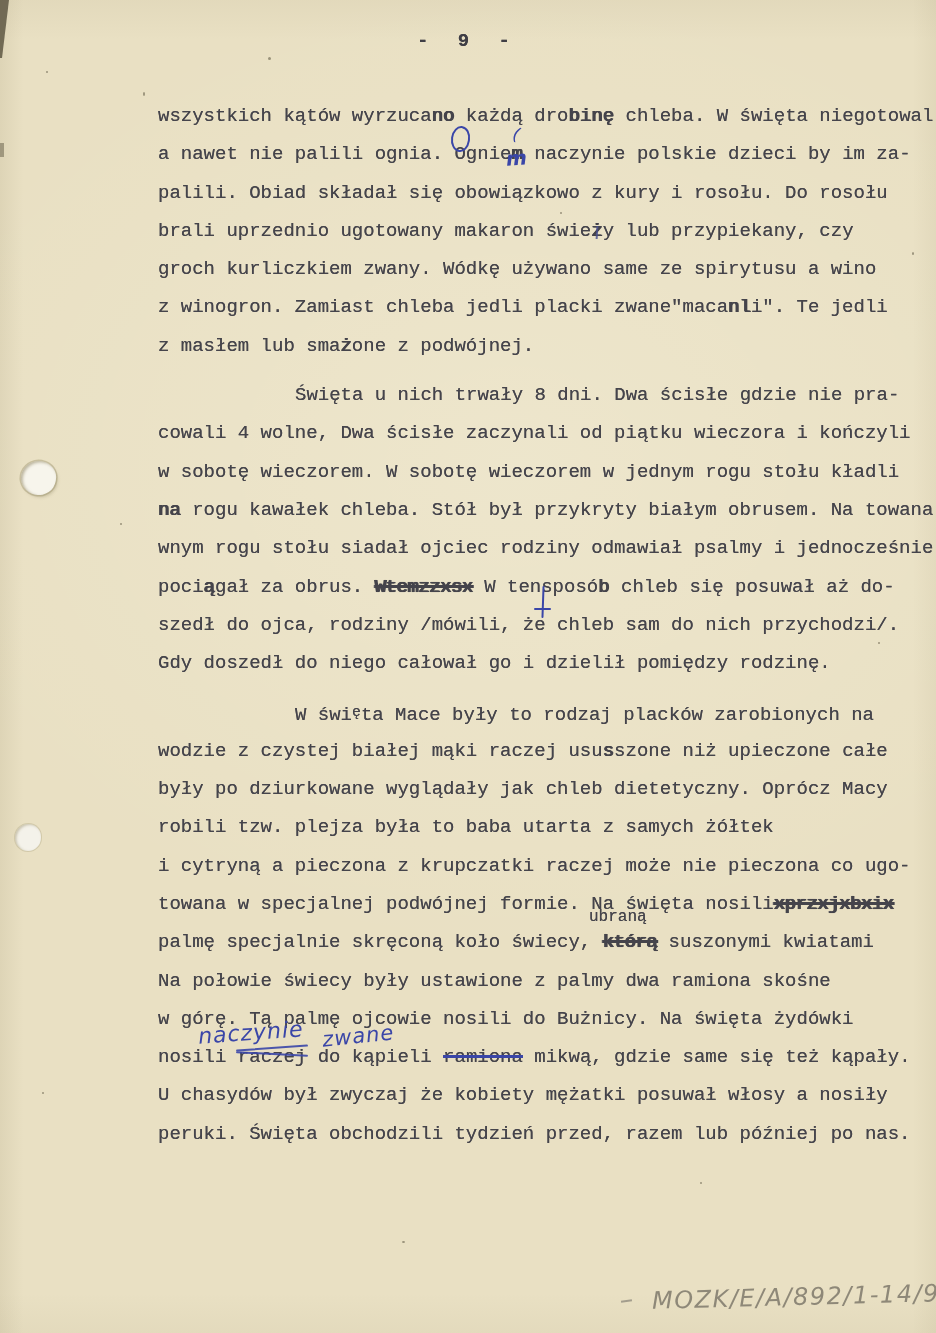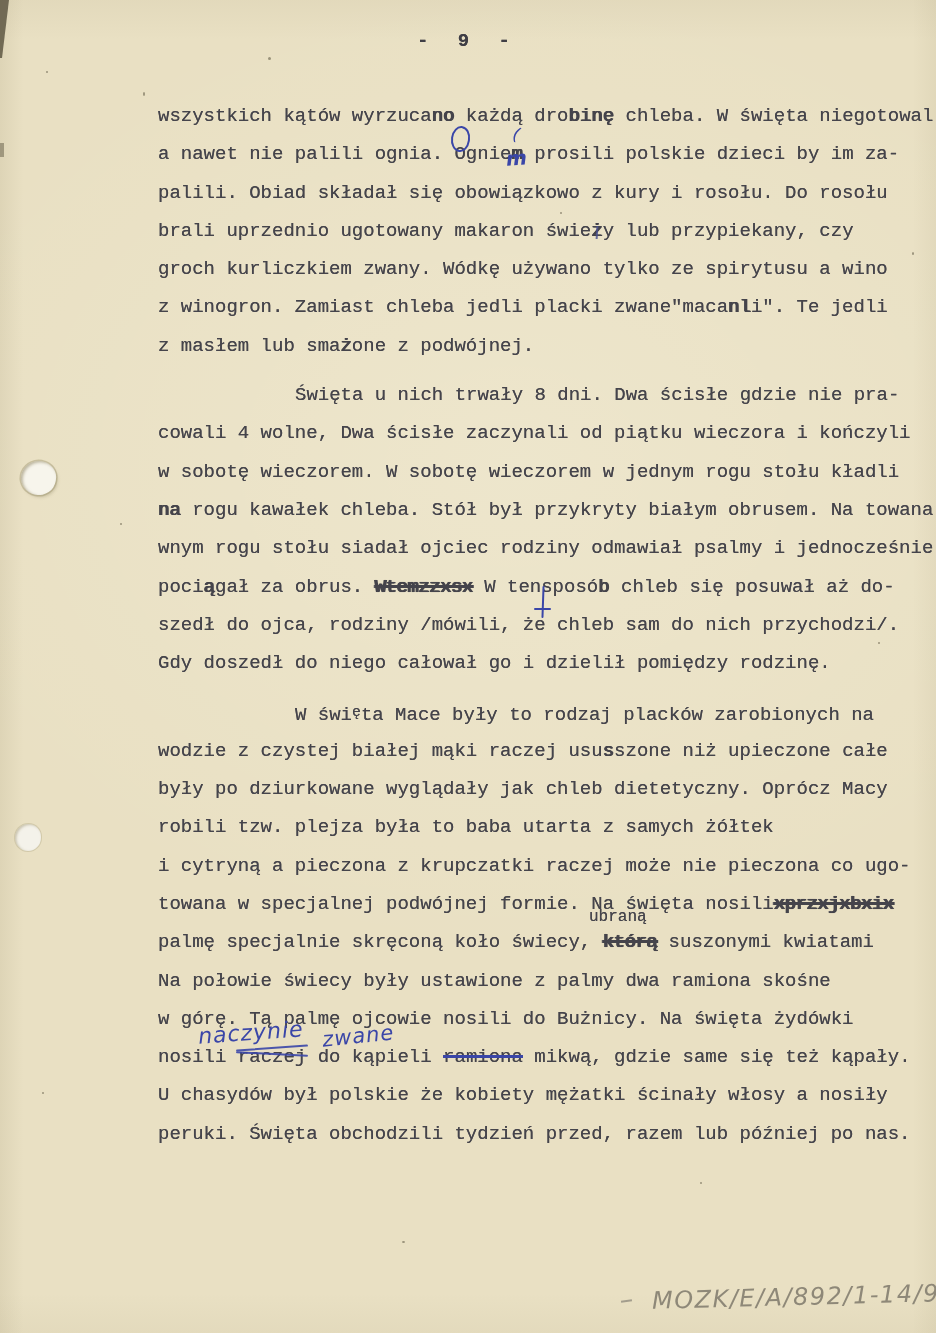--- a/index.html
+++ b/index.html
@@ -129,24 +129,24 @@
     <div class="speck" style="left:402px;top:1241px;width:3px;height:2px;"></div>
     <div class="speck" style="left:878px;top:642px;width:2px;height:2px;"></div>
     <div class="speck" style="left:42px;top:1092px;width:2px;height:2px;"></div>
   </div>
 
   <div class="page-number">- 9 -</div>
 
   <div class="typed-body">
       <div class="para">
         <div class="line"><span>wszystkich kątów wyrzuca</span><span class="ot">no</span><span> każdą dro</span><span class="ot">binę</span><span> chleba. W święta niegotowal</span></div>
-        <div class="line"><span>a nawet nie palili ognia. Ognie</span><span class="ot">m</span><span> prosili polskie dzieci by im za-</span></div>
+        <div class="line"><span>a nawet nie palili ognia. Ognie</span><span class="ot">m</span><span> naczynie polskie dzieci by im za-</span></div>
         <div class="line"><span>palili. Obiad składał się obowiązkowo z kury i rosołu. Do rosołu</span></div>
         <div class="line"><span>brali uprzednio ugotowany makaron świe</span><span class="ot">ż</span><span>y lub przypiekany, czy</span></div>
-        <div class="line"><span>groch kurliczkiem zwany. Wódkę używano tylko ze spirytusu a wino</span></div>
+        <div class="line"><span>groch kurliczkiem zwany. Wódkę używano same ze spirytusu a wino</span></div>
         <div class="line"><span>z winogron. Zamiast chleba jedli placki zwane"maca</span><span class="ot">nl</span><span>i". Te jedli</span></div>
         <div class="line"><span>z masłem lub sma</span><span class="ot">ż</span><span>one z podwójnej.</span></div>
       </div>
       <div class="para indent">
         <div class="line"><span>Święta u nich trwały 8 dni. Dwa ścisłe gdzie nie pra-</span></div>
         <div class="line"><span>cowali 4 wolne, Dwa ścisłe zaczynali od piątku wieczora i kończyli</span></div>
         <div class="line"><span>w sobotę wieczorem. W sobotę wieczorem w jednym rogu stołu kładli</span></div>
         <div class="line"><span class="ot">na</span><span> rogu kawałek chleba. Stół był przykryty białym obrusem. Na towana</span></div>
         <div class="line"><span>wnym rogu stołu siadał ojciec rodziny odmawiał psalmy i jednocześnie</span></div>
         <div class="line"><span>poci</span><span class="ot">ą</span><span>gał za obrus. </span><span class="xo">Wtemzzxsx</span><span> W tensposó</span><span class="ot">b</span><span> chleb się posuwał aż do-</span></div>
@@ -157,21 +157,21 @@
         <div class="line"><span>W świ</span><span class="rs">ę</span><span>ta Mace były to rodzaj placków zarobionych na</span></div>
         <div class="line"><span>wodzie z czystej białej mąki raczej usu</span><span class="ot">s</span><span>szone niż upieczone całe</span></div>
         <div class="line"><span>były po dziurkowane wyglądały jak chleb dietetyczny. Oprócz Macy</span></div>
         <div class="line"><span>robili tzw. plejza była to baba utarta z samych żółtek</span></div>
         <div class="line"><span>i cytryną a pieczona z krupczatki raczej może nie pieczona co ugo-</span></div>
         <div class="line"><span>towana w specjalnej podwójnej formie. Na święta nosili</span><span class="xo">xprzxjxbxix</span></div>
         <div class="line"><span>palmę specjalnie skręconą koło świecy, </span><span class="xo">którą</span><span> suszonymi kwiatami</span></div>
         <div class="line"><span>Na połowie świecy były ustawione z palmy dwa ramiona skośne</span></div>
         <div class="line"><span>w górę. Tą palmę ojcowie nosili do Bużnicy. Na święta żydówki</span></div>
         <div class="line"><span>nosili </span><span class="bw">raczej</span><span> do kąpieli </span><span class="bs">ramiona</span><span> mikwą, gdzie same się też kąpały.</span></div>
-        <div class="line"><span>U chasydów był polskie że kobiety mężatki ścinały włosy a nosiły</span></div>
+        <div class="line"><span>U chasydów był zwyczaj że kobiety mężatki posuwał włosy a nosiły</span></div>
         <div class="line"><span>peruki. Święta obchodzili tydzień przed, razem lub później po nas.</span></div>
       </div>
     </div>
 
   <div class="typed-insert">ubraną</div>
 
   <div class="blue-oval"></div>
   <span class="hand hand-tick">(</span>
   <span class="hand hand-m">m</span>
   <div class="ins-vline"></div>

